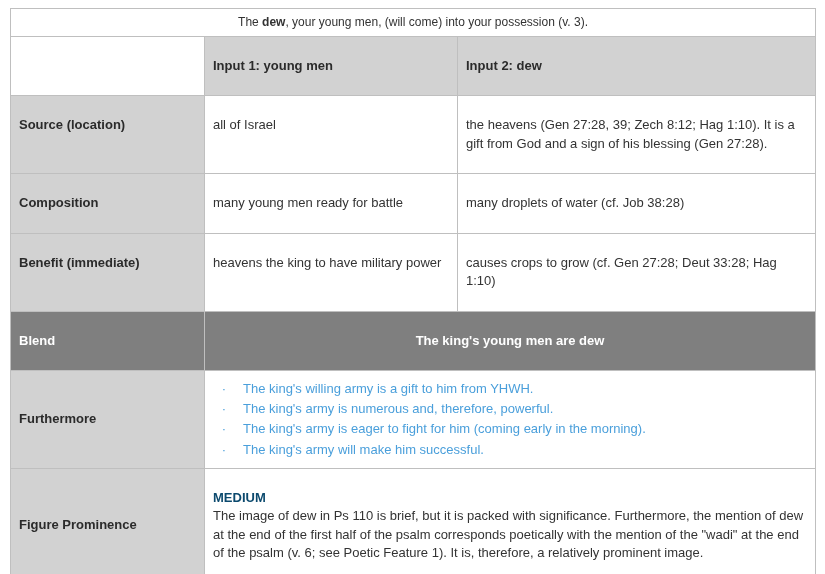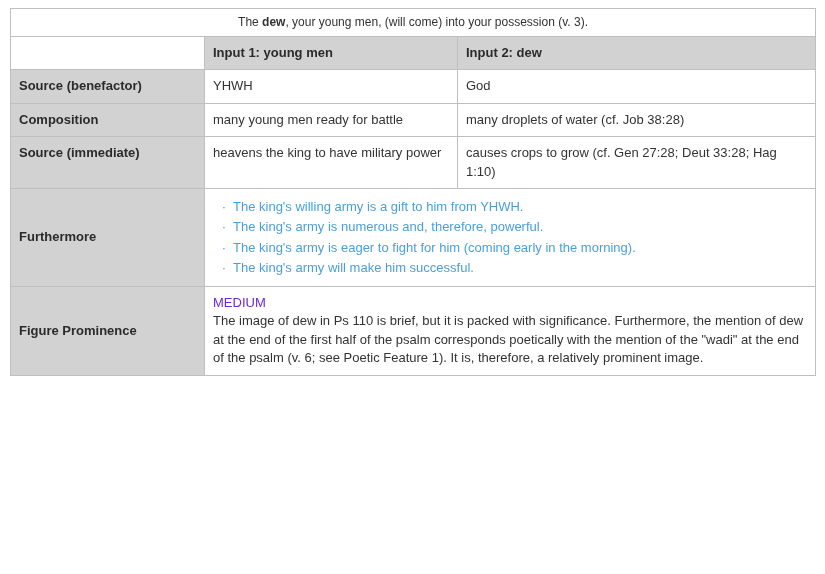--- a/index.html
+++ b/index.html
@@ -17,21 +17,21 @@
   table.blend-table {
     border-collapse: collapse;
     width: 805px;
     table-layout: fixed;
   }
   col.c1 { width: 194px; }
   col.c2 { width: 253px; }
   col.c3 { width: 358px; }
   th, td {
     border: 1px solid #bfbfbf;
-    padding: 7px 8px;
+    padding: 20px 8px;
     font-size: 13px;
     line-height: 1.42;
     vertical-align: top;
     text-align: left;
     font-weight: normal;
     word-wrap: break-word;
   }
   .title-cell {
     text-align: center;
     font-size: 12px;
@@ -63,24 +63,24 @@
     color: #4a9fdb;
     line-height: 1.55;
     font-size: 13px;
   }
   .imp-bullet {
     flex: 0 0 auto;
     width: 18px;
     text-align: center;
     color: #4a9fdb;
   }
-  .imp-text { flex: 1 1 auto; }
+  .imp-text { flex: 1 1 auto; margin-left: 10px; }
   .fig-level {
-    font-weight: normal;
-    color: #6d28d9;
+    font-weight: bold;
+    color: #0c4a6e;
     display: block;
   }
   .fig-desc { display: block; }
 </style>
 </head>
 <body>
 
 <div class="wrap">
   <table class="blend-table">
     <colgroup>
@@ -91,33 +91,37 @@
     <tbody>
       <tr>
         <td class="title-cell" colspan="3"><span>The </span><b>dew</b><span>, your young men, (will come) into your possession (v. 3).</span></td>
       </tr>
       <tr>
         <th class="empty-head"></th>
         <th class="colhead">Input 1: young men</th>
         <th class="colhead">Input 2: dew</th>
       </tr>
       <tr>
-        <th class="gray-label">Source (benefactor)</th>
-        <td>YHWH</td>
-        <td>God</td>
+        <th class="gray-label">Source (location)</th>
+        <td>all of Israel</td>
+        <td>the heavens (Gen 27:28, 39; Zech 8:12; Hag 1:10). It is a gift from God and a sign of his blessing (Gen 27:28).</td>
       </tr>
       <tr>
         <th class="gray-label">Composition</th>
         <td>many young men ready for battle</td>
         <td>many droplets of water (cf. Job 38:28)</td>
       </tr>
       <tr>
-        <th class="gray-label">Source (immediate)</th>
+        <th class="gray-label">Benefit (immediate)</th>
         <td>heavens the king to have military power</td>
         <td>causes crops to grow (cf. Gen 27:28; Deut 33:28; Hag 1:10)</td>
+      </tr>
+      <tr class="blend-row">
+        <th>Blend</th>
+        <td colspan="2">The king's young men are dew</td>
       </tr>
       <tr>
         <th class="gray-label vmid">Furthermore</th>
         <td colspan="2" class="imp-cell">
           <div class="imp-item">
             <span class="imp-bullet">·</span>
             <span class="imp-text">The king's willing army is a gift to him from YHWH.</span>
           </div>
           <div class="imp-item">
             <span class="imp-bullet">·</span>

